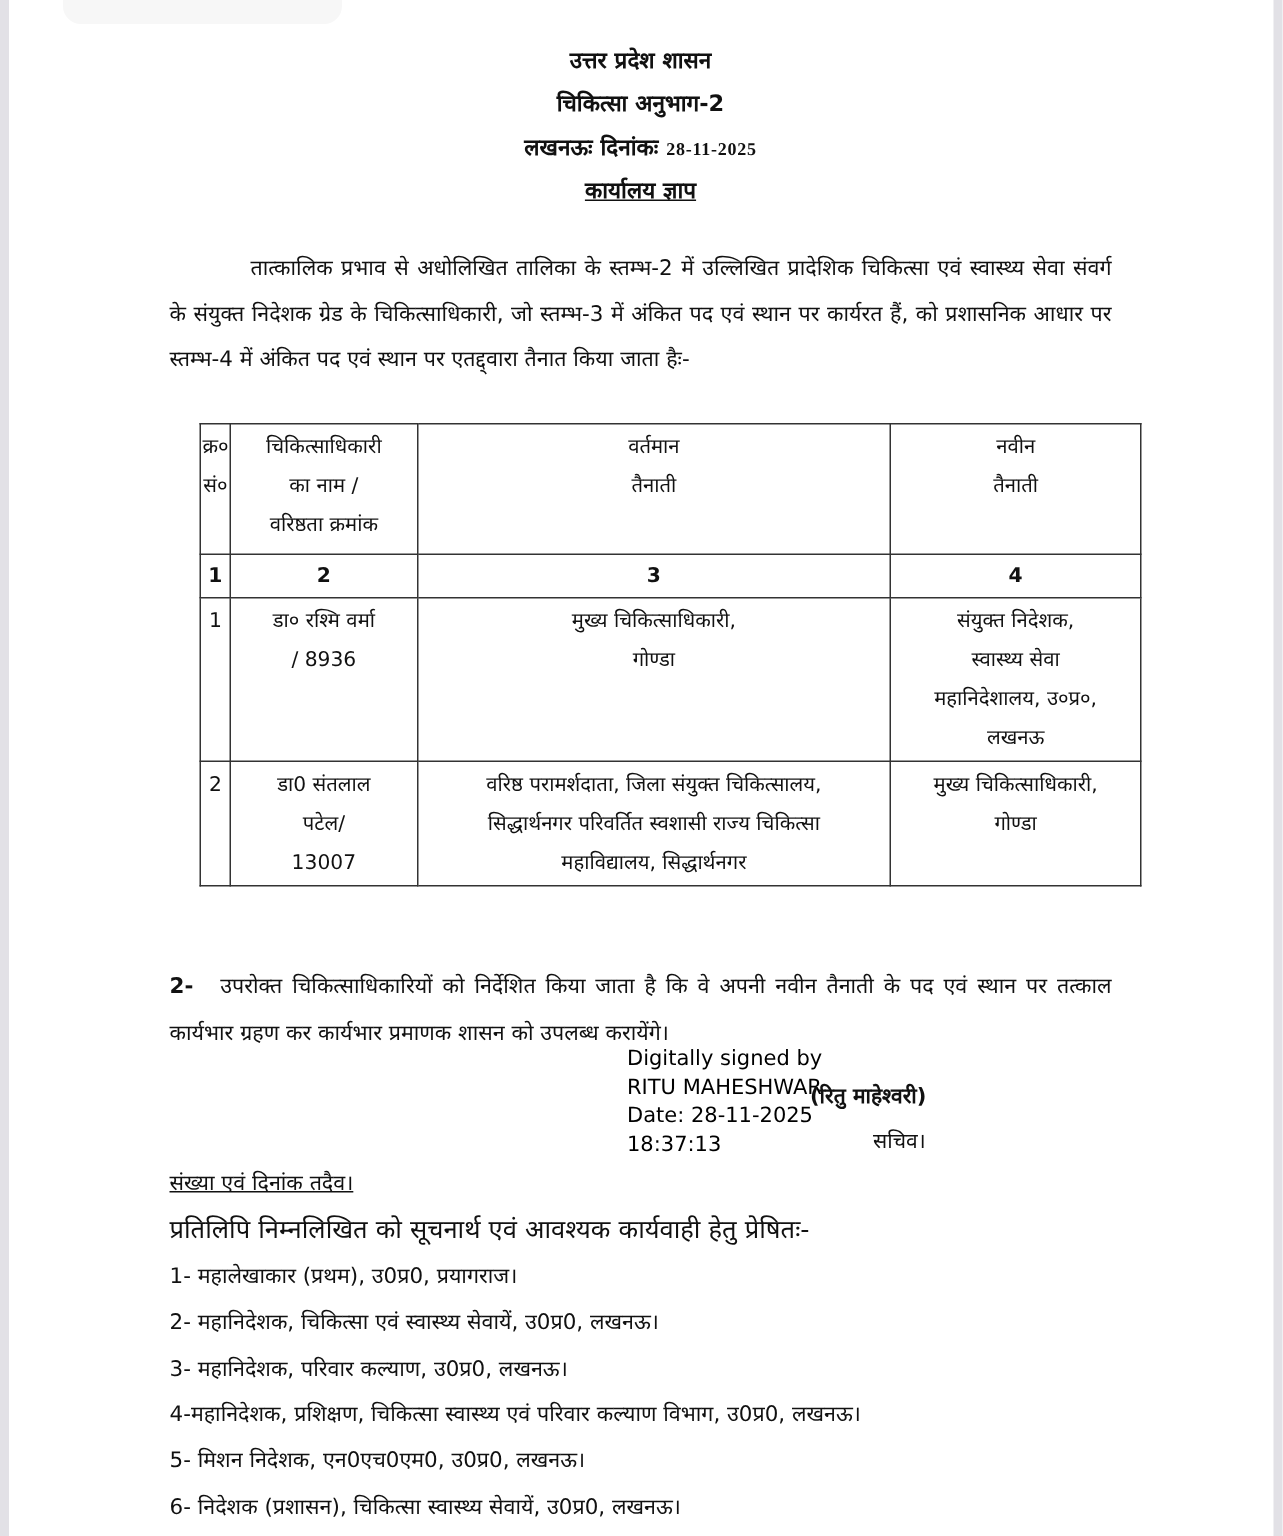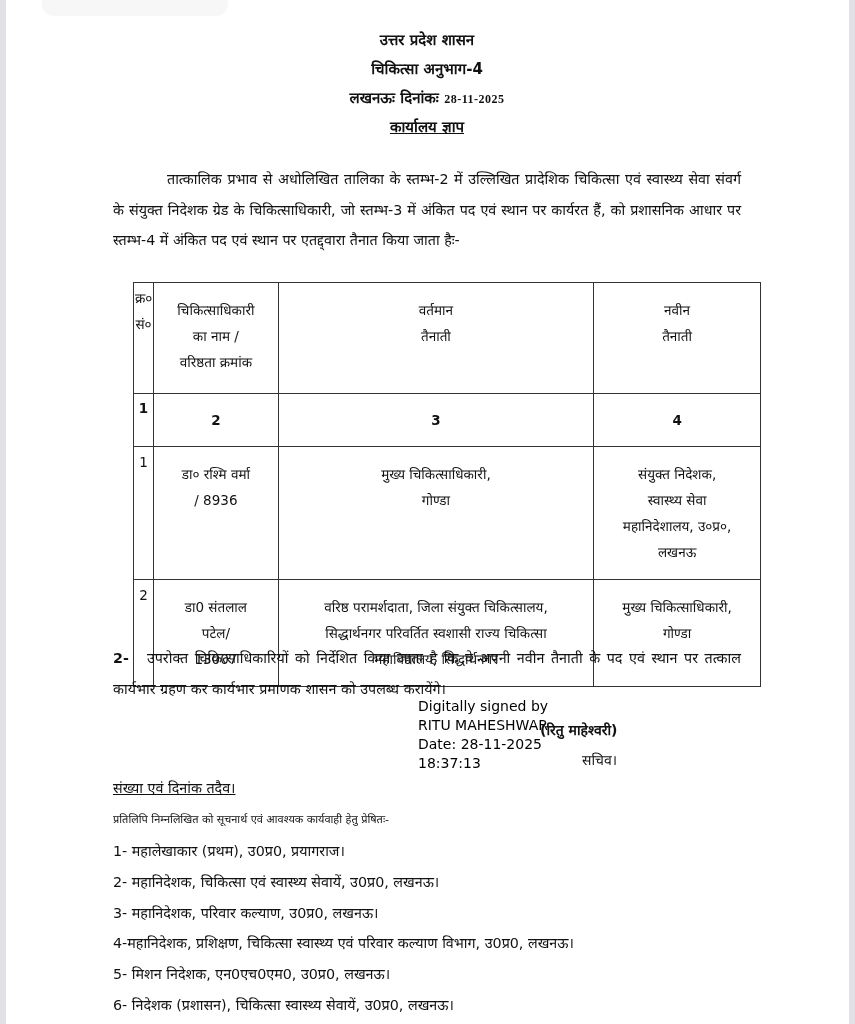--- a/index.html
+++ b/index.html
@@ -20,53 +20,53 @@
   .hdr3 .date { font-size: 12px; letter-spacing: 0.5px; font-family: Liberation Serif, serif; }
   .hdr4 { position: absolute; left: 0; top: 113px; width: 628px; text-decoration: underline; }
 
   .para { position: absolute; left: 0; width: 628px; font-size: 14.3px; line-height: 30.5px; text-align: justify; text-align-last: auto; }
   .p1 { top: 164px; text-indent: 54px; }
 
   table.tbl {
     position: absolute; left: 0; top: 282px; width: 628px;
     border-collapse: collapse; font-size: 13.5px; table-layout: fixed; margin-left: 20px;
   }
-  table.tbl td { border: 1.5px solid #333; vertical-align: top; text-align: center; padding: 14px 4px; line-height: 26px; }
+  table.tbl td { border: 1.5px solid #333; vertical-align: top; text-align: center; padding: 2px 4px; line-height: 26px; }
   .c1 { width: 17px; padding: 2px 1px !important; }
   .c2 { width: 115px; }
   .c3 { width: 305px; }
   .c4 { width: 157px; }
   tr.hrow td { height: 82px; }
   tr.nrow td { height: 20px; line-height: 24px; font-weight: bold; }
   tr.r1 td { height: 104px; }
   tr.r2 td { height: 78px; }
   .l { display: block; }
 
   .p2 { top: 643px; }
   .p2 .num { font-weight: bold; padding-right: 18px; }
 
   .sig { position: absolute; left: 418px; top: 697px; font-size: 14px; line-height: 19px; color: #000000; font-family: "DejaVu Sans", sans-serif; }
   .sig-hi { position: absolute; left: 540px; top: 720px; font-size: 14px; font-weight: bold; }
   .sig-post { position: absolute; left: 582px; top: 750px; font-size: 14px; }
 
   .ref { position: absolute; left: 113px; top: 778px; font-size: 14.3px; font-weight: normal; text-decoration: underline; }
-  .cc-intro { position: absolute; left: 113px; top: 806px; font-size: 11px; line-height: 28px; }
+  .cc-intro { position: absolute; left: 113px; top: 806px; font-size: 17px; line-height: 28px; }
   .cc-list { position: absolute; left: 113px; top: 836px; margin: 0; padding: 0; list-style: none; font-size: 14.3px; }
   .cc-list li { height: 30.8px; line-height: 30.8px; white-space: nowrap; }
 </style>
 </head>
 <body>
 
 <div class="edge-left"></div>
 <div class="edge-right"></div>
 <div class="top-tab"></div>
 
 <div class="page">
   <div class="hdr hdr1">उत्तर प्रदेश शासन</div>
-  <div class="hdr hdr2">चिकित्सा अनुभाग-4</div>
+  <div class="hdr hdr2">चिकित्सा अनुभाग-2</div>
   <div class="hdr hdr3">
     <span>लखनऊः दिनांकः</span>
     <span class="date">28-11-2025</span>
   </div>
   <div class="hdr hdr4">कार्यालय ज्ञाप</div>
 
   <div class="para p1">तात्कालिक प्रभाव से अधोलिखित तालिका के स्तम्भ-2 में उल्लिखित प्रादेशिक चिकित्सा एवं स्वास्थ्य सेवा संवर्ग के संयुक्त निदेशक ग्रेड के चिकित्साधिकारी, जो स्तम्भ-3 में अंकित पद एवं स्थान पर कार्यरत हैं, को प्रशासनिक आधार पर स्तम्भ-4 में अंकित पद एवं स्थान पर एतद्द्वारा तैनात किया जाता हैः-</div>
 
   <table class="tbl">
     <tbody>

